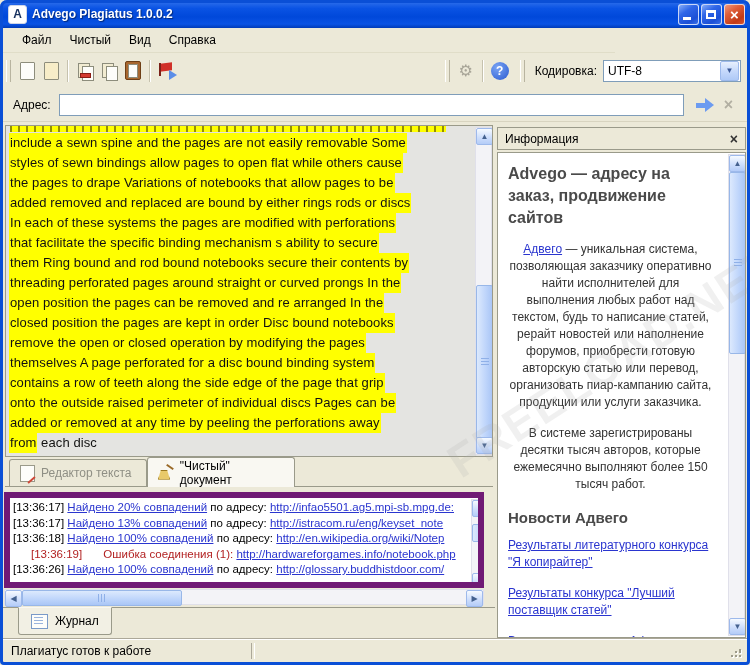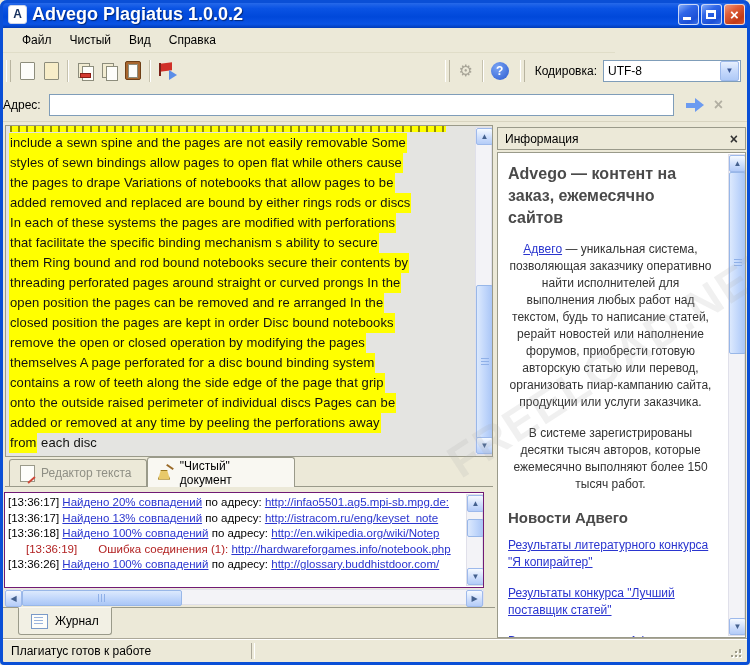--- a/index.html
+++ b/index.html
@@ -5,21 +5,21 @@
   html,body{margin:0;padding:0;background:#fff;font-family:"Liberation Sans","DejaVu Sans",sans-serif;}
   #window{position:relative;width:750px;height:665px;background:#ece9d8;overflow:hidden;}
   .frame{position:absolute;inset:0;border:3px solid #0a4fd6;border-radius:7px 7px 4px 4px;pointer-events:none;z-index:60;}
 
   
   .titlebar{position:absolute;left:0;top:0;width:750px;height:28px;border-radius:7px 7px 0 0;
     background:linear-gradient(180deg,#5a96f2 0%,#2a6cea 8%,#0a53e4 30%,#0048da 60%,#0a53e4 86%,#003bb8 100%);
     display:flex;align-items:center;padding:0 5px;box-sizing:border-box;z-index:55;}
   .app-icon{width:17px;height:17px;background:#fff;border:1px solid #cfd6e8;border-radius:3px;margin:0 5px 0 3px;
     display:flex;align-items:center;justify-content:center;font-weight:bold;font-size:12px;color:#16305e;}
-  .title-text{color:#fff;font-weight:bold;font-size:18px;text-shadow:1px 1px 1px #00287a;flex:1;}
+  .title-text{color:#fff;font-weight:bold;font-size:12px;text-shadow:1px 1px 1px #00287a;flex:1;}
   .winbtn{width:21px;height:21px;border-radius:3px;border:1px solid rgba(255,255,255,.75);margin-left:2px;
     position:relative;box-sizing:border-box;
     background:linear-gradient(145deg,#86acf8 0%,#2f66e8 35%,#1c50d6 75%,#3a6fe8 100%);}
   .winbtn.close{background:linear-gradient(145deg,#f0977c 0%,#de5d38 35%,#c23a17 75%,#d8532e 100%);}
   .winbtn .min-glyph{position:absolute;left:4px;bottom:4px;width:8px;height:3px;background:#fff;}
   .winbtn .max-glyph{position:absolute;left:4px;top:5px;width:10px;height:9px;border:2px solid #fff;border-top-width:3px;box-sizing:border-box;}
   .winbtn .x-glyph{position:absolute;left:0;top:0;width:100%;height:100%;color:#fff;font-size:15px;font-weight:bold;
     display:flex;align-items:center;justify-content:center;line-height:1;}
 
   
@@ -49,21 +49,21 @@
     font-size:12px;font-weight:bold;display:flex;align-items:center;justify-content:center;}
   .enc-label{font-size:12px;color:#000;margin:0 6px 0 6px;}
   .combo{width:138px;height:22px;background:#fff;border:1px solid #7f9db9;display:flex;align-items:center;box-sizing:border-box;}
   .combo-value{flex:1;font-size:12px;padding-left:4px;color:#000;}
   .combo-btn{width:17px;height:18px;margin-right:1px;border:1px solid #9db9eb;border-radius:2px;
     background:linear-gradient(180deg,#e8f0fd 0%,#c6d9fb 50%,#aec9f7 100%);display:flex;align-items:center;justify-content:center;
     font-size:8px;color:#3b5998;}
 
   
   .addressbar{position:absolute;left:3px;top:88px;width:744px;height:34px;background:#ece9d8;display:flex;align-items:center;
-    border-bottom:1px solid #d8d4c0;box-sizing:border-box;}
+    border-bottom:1px solid #d8d4c0;box-sizing:border-box;padding-left:10px;}
   .addr-label{font-size:12px;color:#000;margin-right:8px;}
   .addr-input{width:625px;height:22px;background:#fff;border:1px solid #7f9db9;box-sizing:border-box;font-size:12px;padding:0 4px;outline:none;}
   .go-arrow{width:22px;height:16px;position:relative;margin-left:10px;}
   .go-arrow::before{content:"";position:absolute;left:2px;top:6px;width:10px;height:5px;background:#6c9bf0;}
   .go-arrow::after{content:"";position:absolute;right:2px;top:1px;border-left:9px solid #6c9bf0;border-top:7px solid transparent;border-bottom:7px solid transparent;}
   .stop-x{font-size:16px;font-weight:bold;color:#b2afa2;margin-left:8px;line-height:1;}
 
   
   .editor{position:absolute;left:5px;top:125px;width:488px;height:332px;background:#e4e4e1;border:1px solid #9a9a8a;box-sizing:border-box;overflow:hidden;}
   .editor-text{position:absolute;left:3px;top:0;width:465px;height:330px;overflow:hidden;font-size:13px;letter-spacing:.1px;color:#111;}
@@ -93,21 +93,21 @@
   .doc-tab.active{background:#f9f8f2;top:0;height:30px;z-index:2;color:#000;}
   .doc-tab.inactive{color:#8f8f85;}
   .tab-underline{position:absolute;left:0;top:29px;width:488px;height:1px;background:#9a9a8a;}
   .icon-pencilpage{width:13px;height:15px;background:#fdfdfa;border:1px solid #9a9a8a;position:relative;margin-right:6px;}
   .icon-pencilpage::after{content:"";position:absolute;right:-2px;bottom:0;width:9px;height:2px;background:#d04838;transform:rotate(-40deg);}
   .icon-broom{width:16px;height:14px;position:relative;margin-right:6px;}
   .icon-broom::before{content:"";position:absolute;left:0;bottom:0;width:10px;height:8px;background:#e8c96a;border:1px solid #9a7820;clip-path:polygon(0 100%,100% 100%,75% 0,25% 0);}
   .icon-broom::after{content:"";position:absolute;right:0;top:0;width:8px;height:2px;background:#9a6a28;transform:rotate(35deg);}
 
   
-  .log{position:absolute;left:4px;top:492px;width:480px;height:96px;background:#fff;border:1px solid #701a75;box-sizing:border-box;overflow:hidden;}
+  .log{position:absolute;left:4px;top:492px;width:480px;height:96px;background:#fff;border:6px solid #701a75;box-sizing:border-box;overflow:hidden;}
   .log-rows{position:absolute;left:3px;top:2px;width:455px;}
   .log-row{font-size:11.5px;line-height:15.5px;white-space:nowrap;color:#000;}
   .log-row .lnk{color:#2a35cf;text-decoration:underline;cursor:pointer;}
   .log-row.err, .log-row.err .stat{color:#b22222;padding-left:18px;}
   .log-row.err .stat{text-decoration:none;}
 
   
   .journal-bar{position:absolute;left:3px;top:607px;width:492px;height:31px;}
   .journal-topline{position:absolute;left:0;top:0;width:100%;height:1px;background:#9a9a8a;}
   .journal-tab{position:absolute;left:15px;top:0;height:28px;display:flex;align-items:center;padding:0 12px;
@@ -285,21 +285,21 @@
     </div>
   </div>
 
   <div class="info-panel">
     <div class="info-header">
       <span>Информация</span>
       <span class="info-close">×</span>
     </div>
     <div class="info-body">
       <div class="info-content">
-        <div class="info-h1">Advego — контент на заказ, ежемесячно сайтов</div>
+        <div class="info-h1">Advego — адресу на заказ, продвижение сайтов</div>
         <div class="info-p">
           <span class="ilink">Адвего</span><span> — уникальная система, позволяющая заказчику оперативно найти исполнителей для выполнения любых работ над текстом, будь то написание статей, рерайт новостей или наполнение форумов, приобрести готовую авторскую статью или перевод, организовать пиар-кампанию сайта, продукции или услуги заказчика.</span>
         </div>
         <div class="info-p">В системе зарегистрированы десятки тысяч авторов, которые ежемесячно выполняют более 150 тысяч работ.</div>
         <div class="info-h2">Новости Адвего</div>
         <div id="news-list">
             <span class="news-link">Результаты литературного конкурса "Я копирайтер"</span>
             <span class="news-link">Результаты конкурса "Лучший поставщик статей"</span>
             <span class="news-link">Вышла новая версия Advego Plagiatus - 1.0.0.1</span>
           </div>

